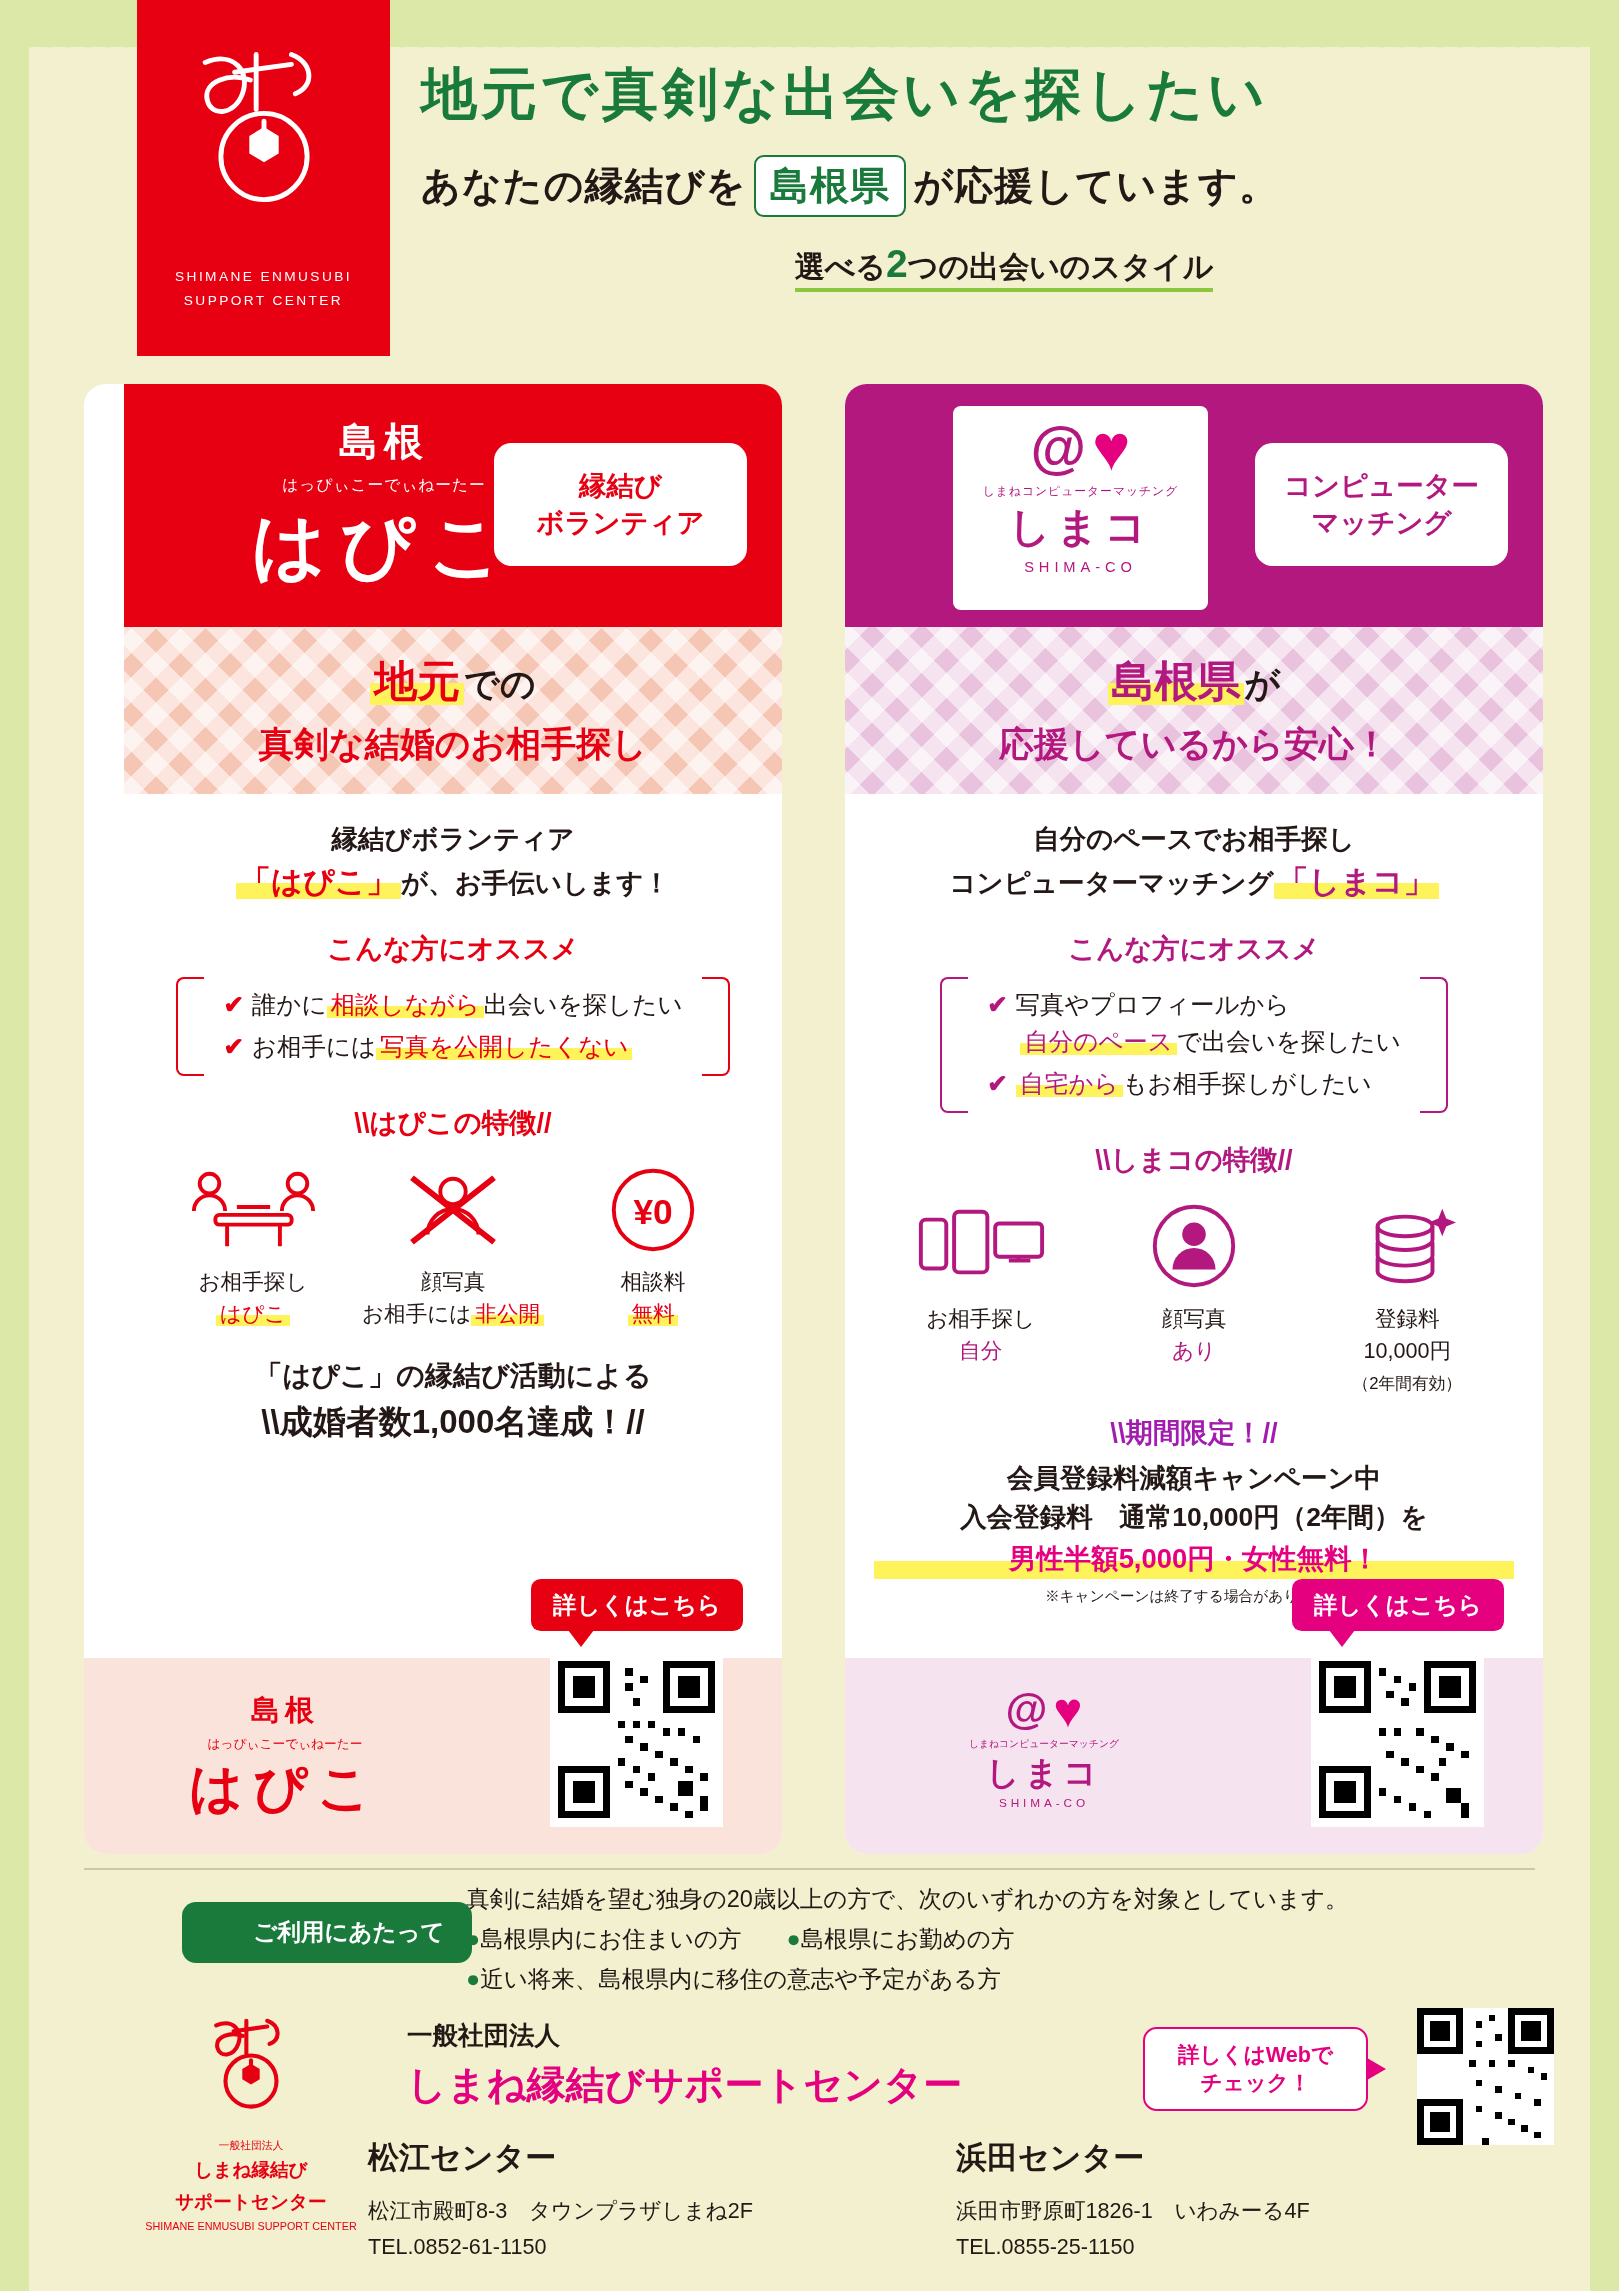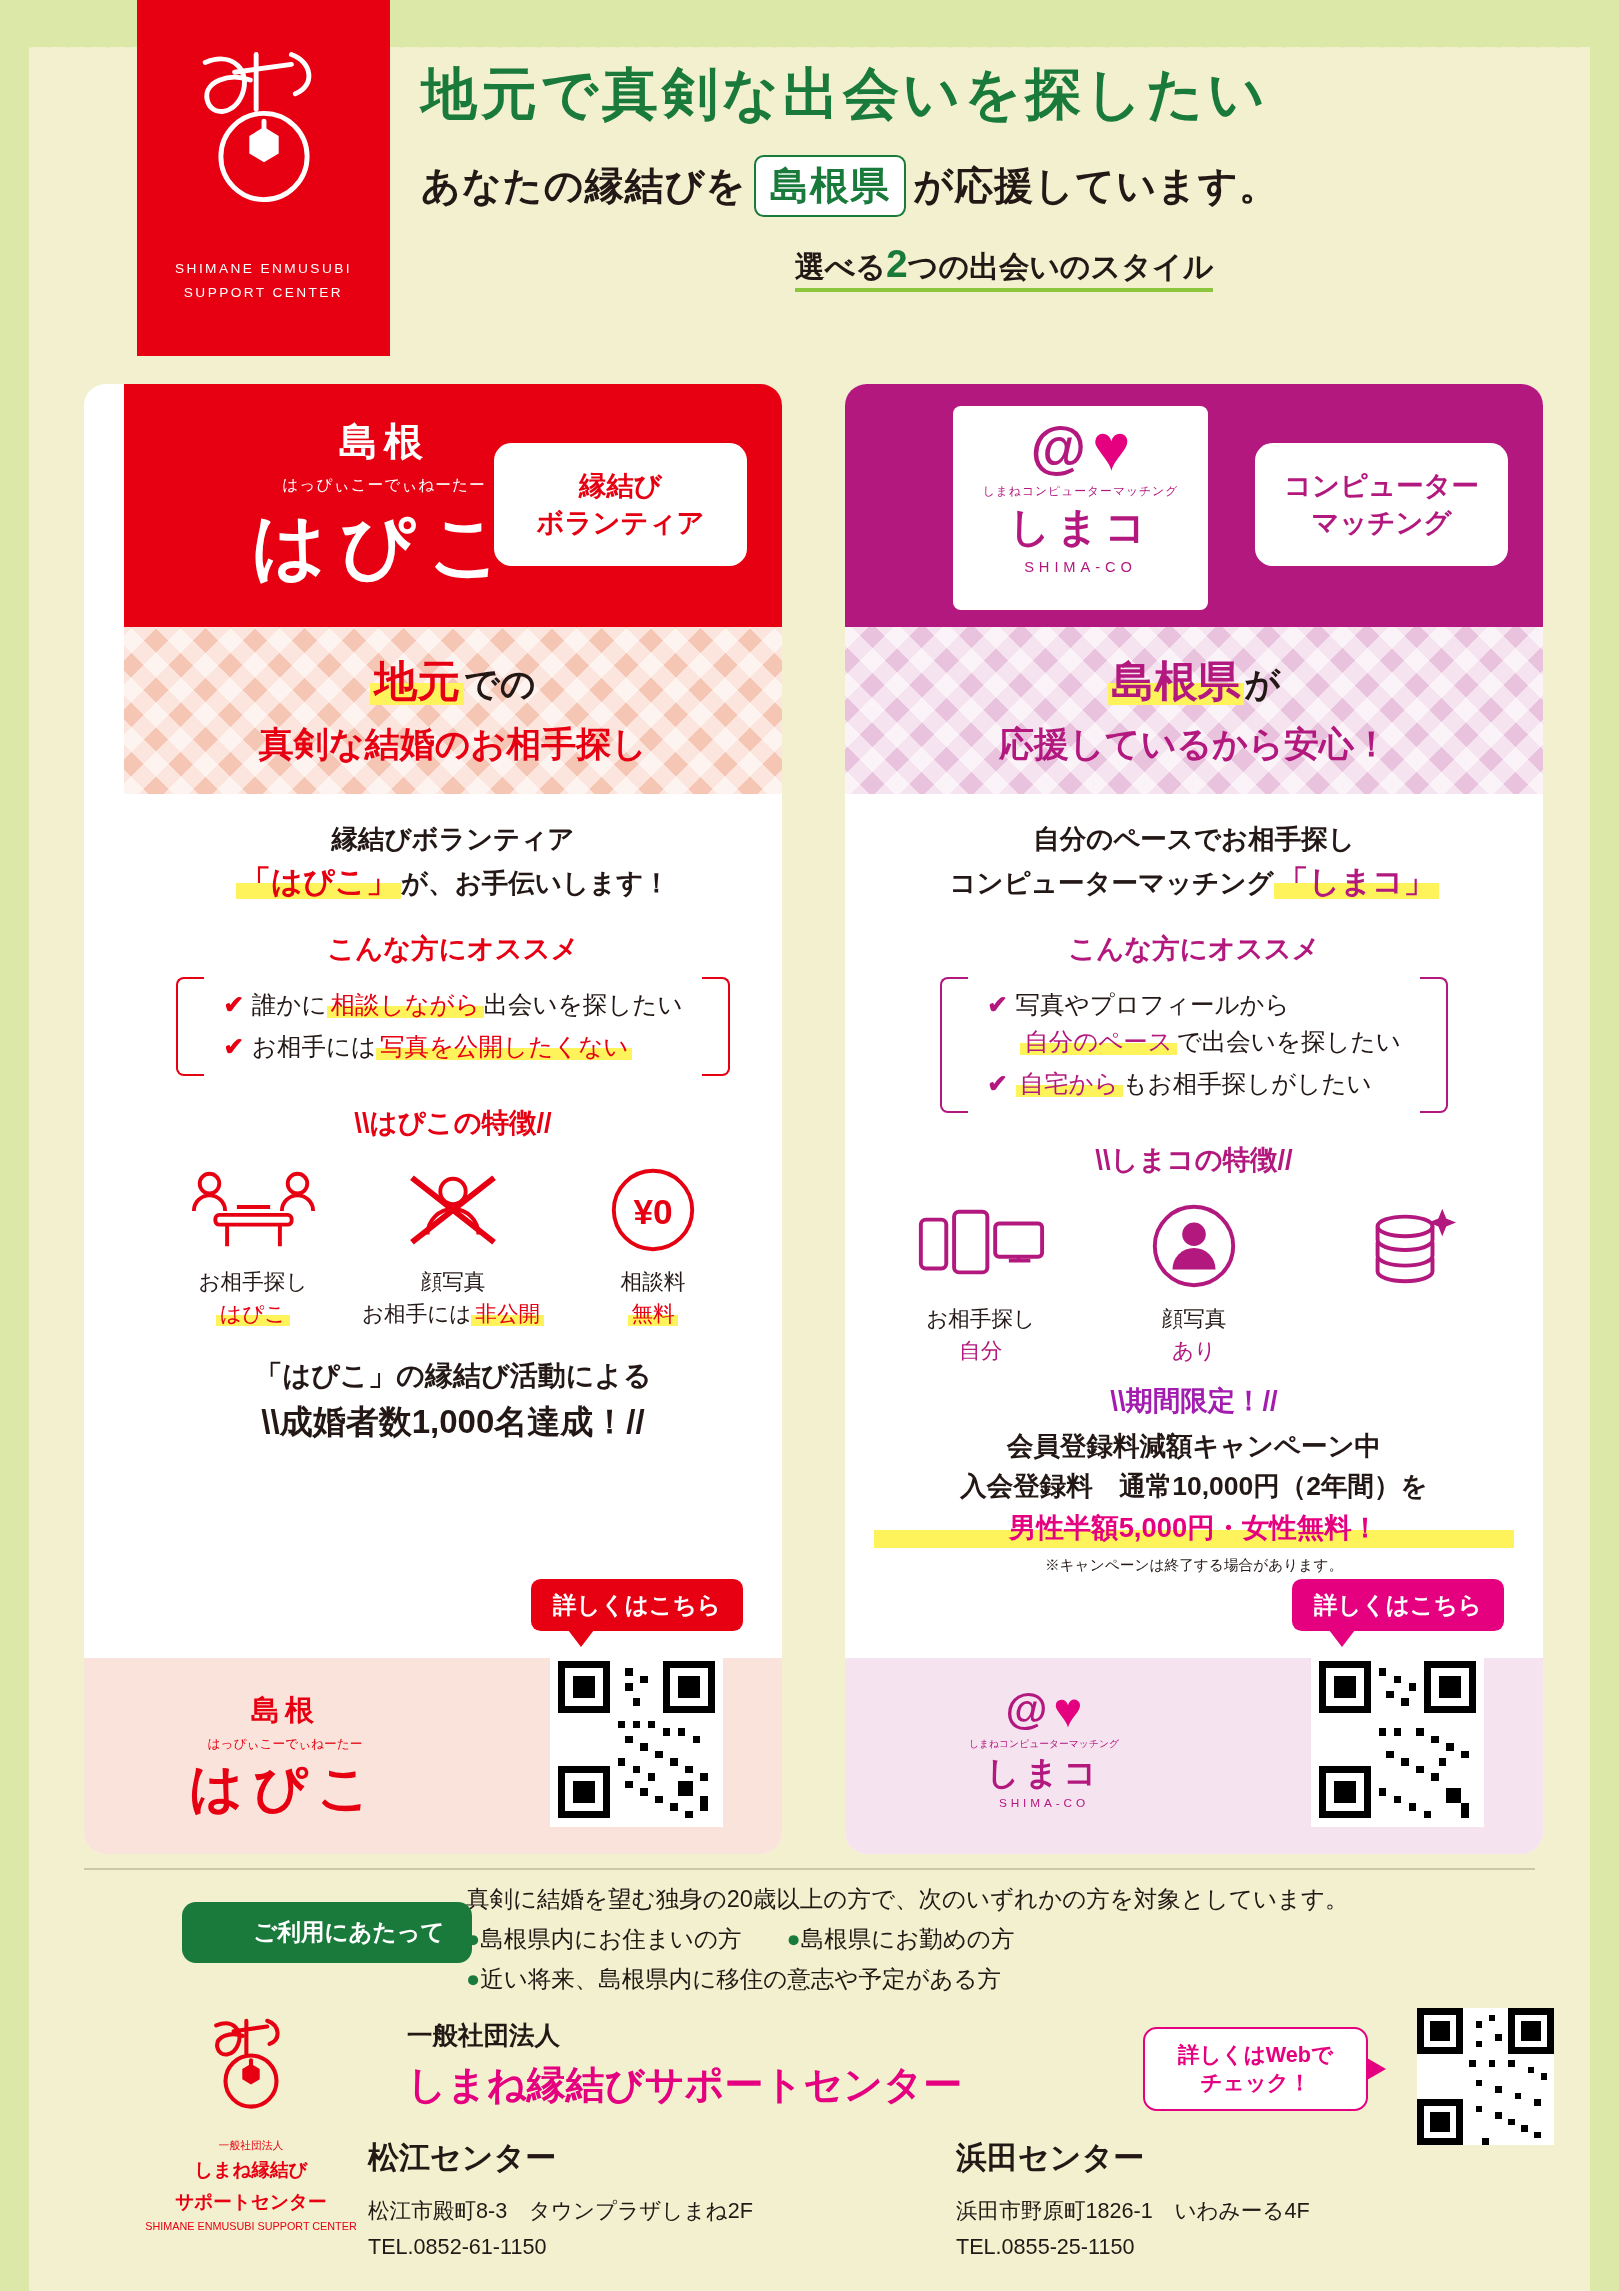--- a/index.html
+++ b/index.html
@@ -40,21 +40,21 @@
     text-align: center;
   }
   .logo-flag .notch {
     position: absolute; bottom: -1px; left: 0; width: 253px; height: 21.6px;
     background:
       radial-gradient(circle at 12.6px 21.6px, #e60012 12.7px, rgba(0,0,0,0) 13.2px) repeat-x;
     background-size: 25px 21.6px;
   }
   .logo-flag .musubi { margin-top: 33px; }
   .logo-flag .cap1 {
-    position: absolute; left: 0; right: 0; bottom: 51px;
+    position: absolute; left: 0; right: 0; bottom: 43px;
     font-size: 13.7px; letter-spacing: 2.4px; line-height: 1.7;
   }
   .header-text { position: absolute; left: 421px; top: 57px; width: 1137px; }
   .h-line1 {
     font-size: 56px; font-weight: bold; color: #1a7a3c; letter-spacing: 3.9px;
     white-space: nowrap;
   }
   .h-line2 {
     margin-top: 21.6px; font-size: 39px; font-weight: bold; color: #231815;
     letter-spacing: 1px; white-space: nowrap;
@@ -517,20 +517,25 @@
             <svg width="118" height="98" viewBox="0 0 120 100">
               <g stroke="#b2187e" stroke-width="4" fill="none">
                 <ellipse cx="58" cy="30" rx="28" ry="10"></ellipse>
                 <path d="M30 30 v14 a28 10 0 0 0 56 0 v-14"></path>
                 <path d="M30 46 v14 a28 10 0 0 0 56 0 v-14"></path>
                 <path d="M30 62 v14 a28 10 0 0 0 56 0 v-14"></path>
                 <path d="M96 12 l4 10 10 4 -10 4 -4 10 -4 -10 -10 -4 10 -4z" fill="#b2187e" stroke="none"></path>
               </g>
             </svg>
           </div>
+          <div class="cap">
+            <span>登録料</span><br>
+            <span>10,000円</span><br>
+            <span style="font-size:16.7px">（2年間有効）</span>
+          </div>
         </div>
       </div>
 
       <div class="limited">
         <span class="slashes">\\ </span><span>期間限定！</span><span class="slashes"> //</span>
       </div>
       <div class="camp">
         <div>会員登録料減額キャンペーン中</div>
         <div>入会登録料　通常10,000円（2年間）を</div>
         <div class="camp-hl hl-y">男性半額5,000円・女性無料！</div>

